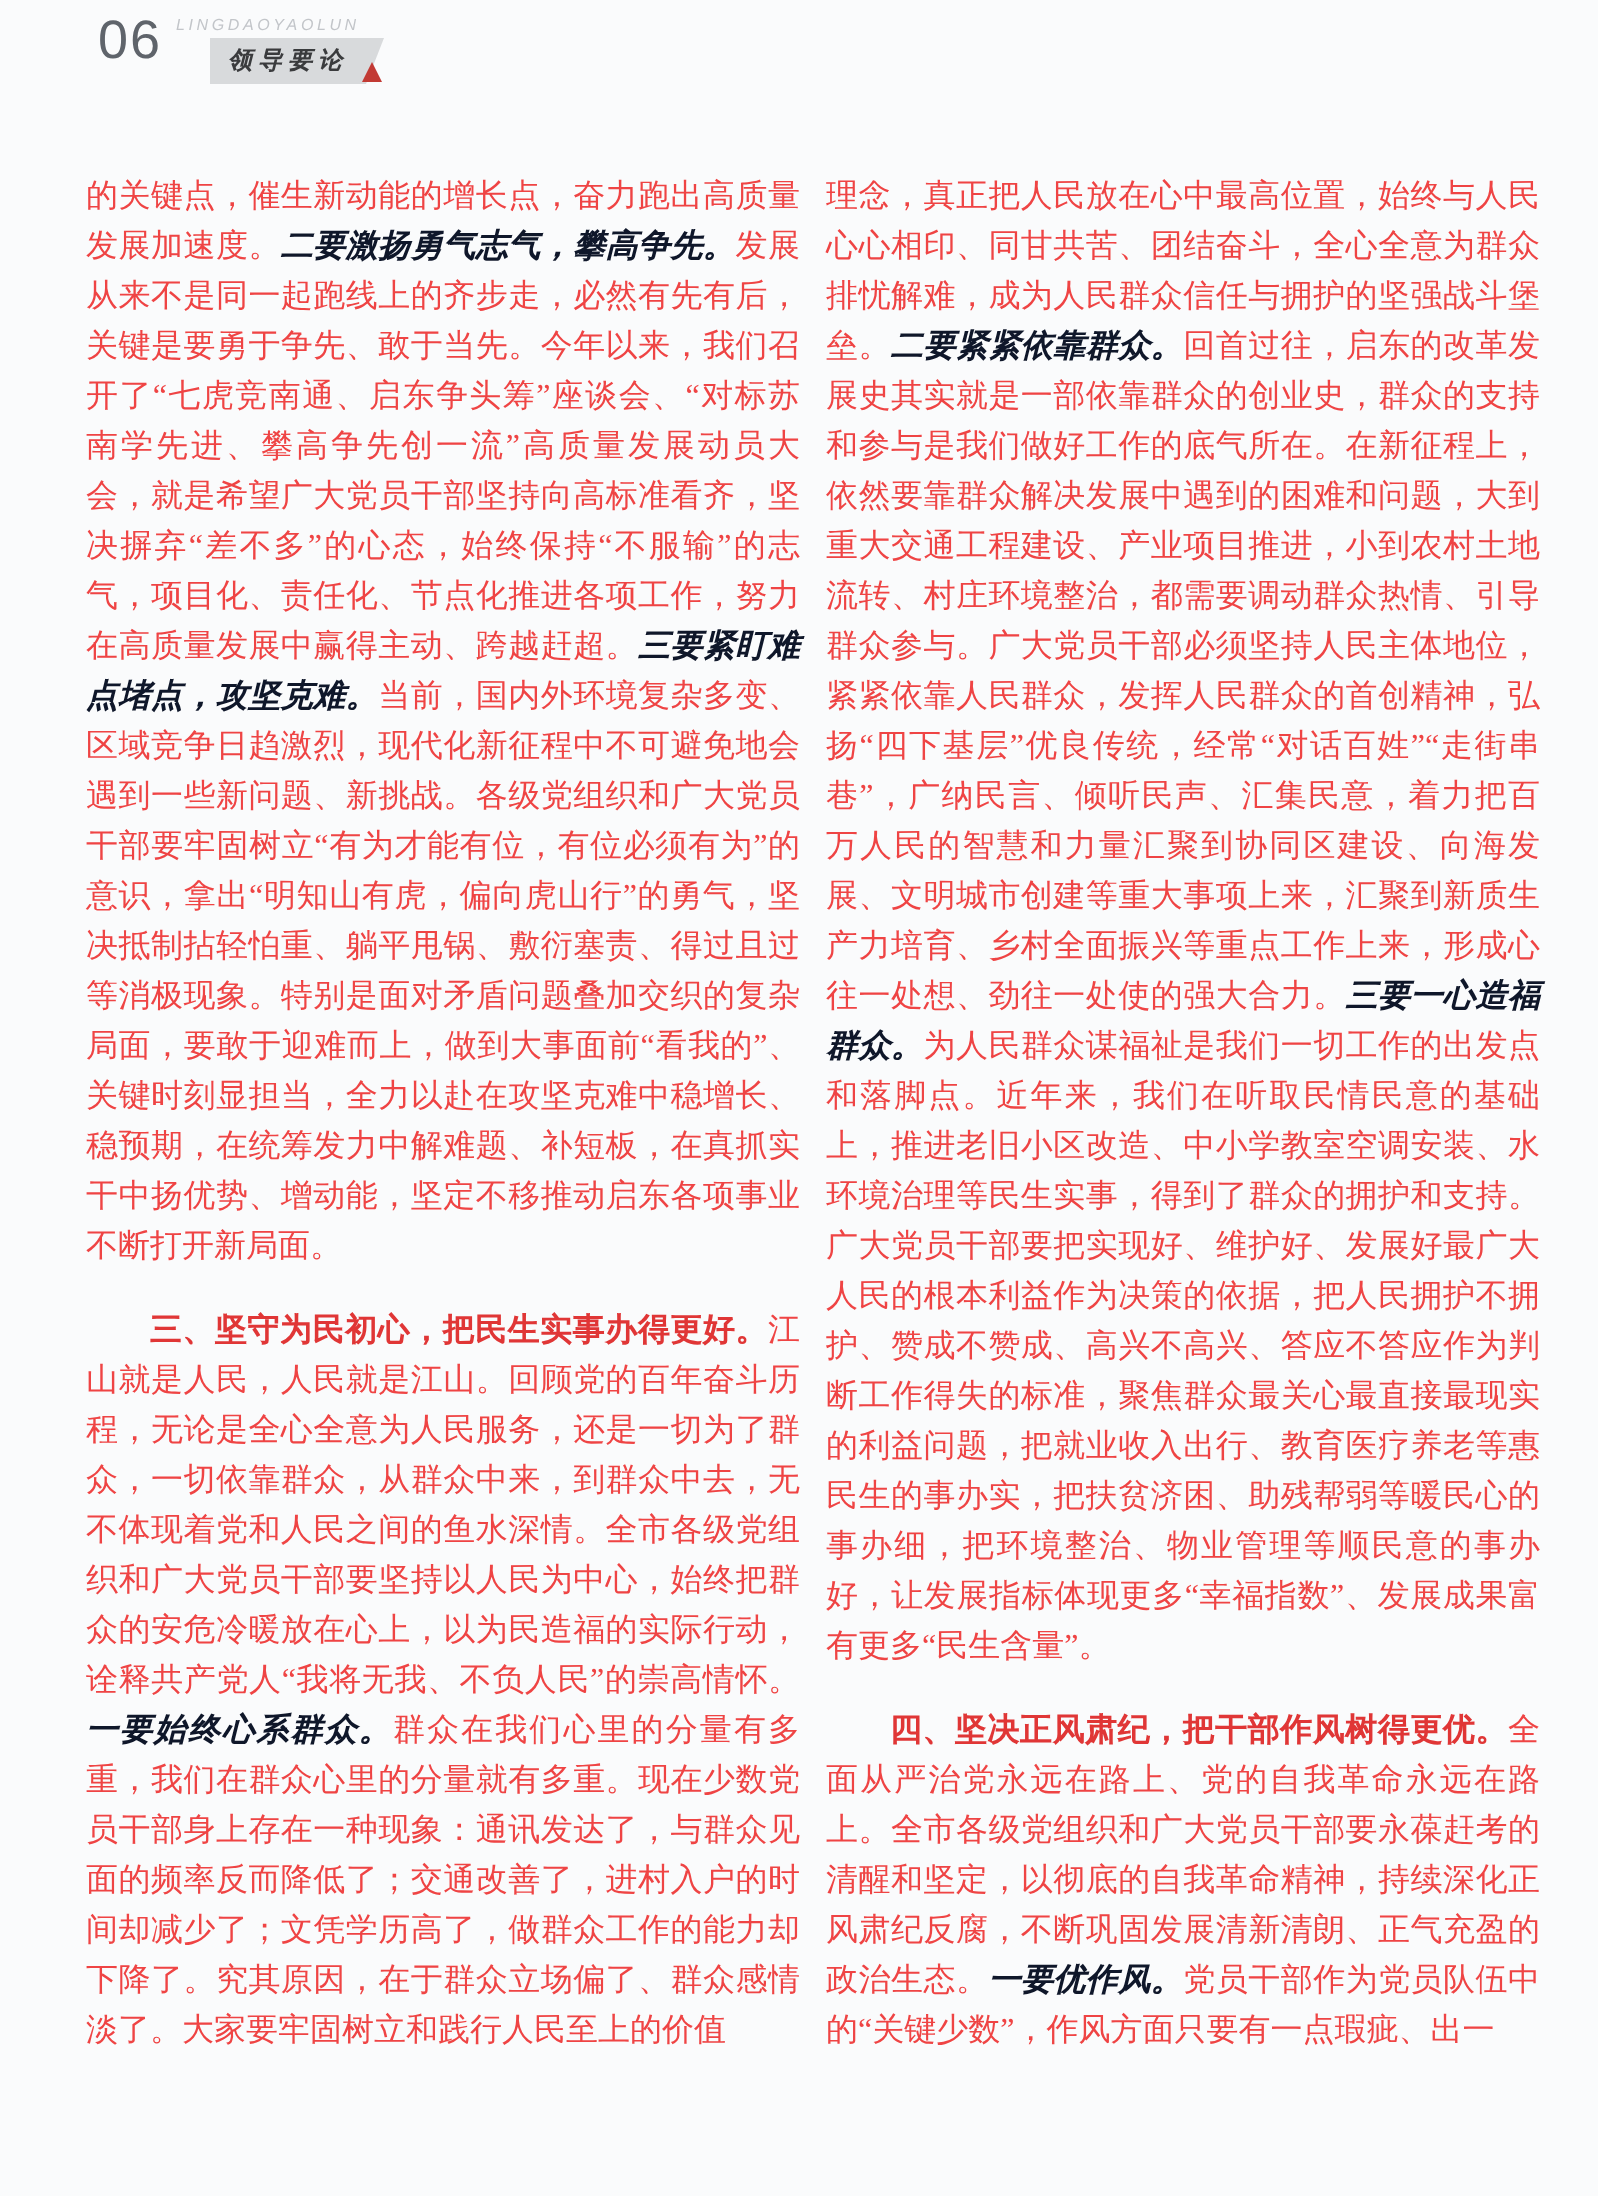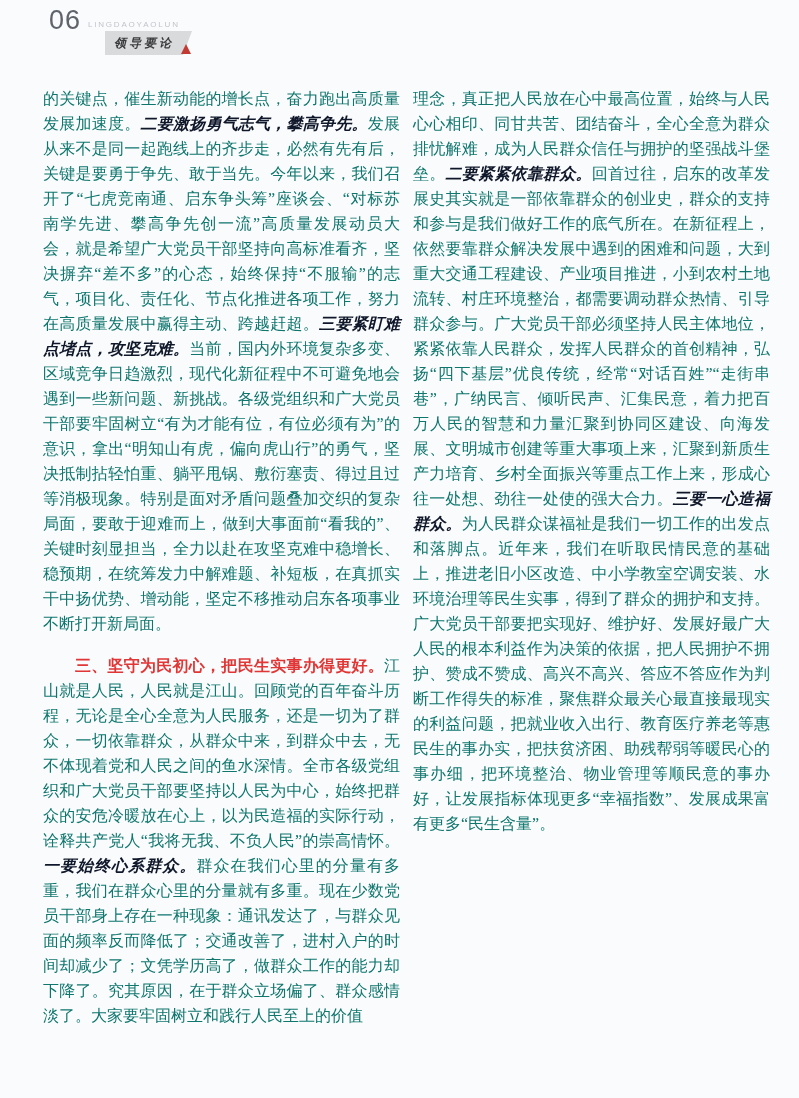--- a/index.html
+++ b/index.html
@@ -11,21 +11,21 @@
 
   
   .pagenum {
     position:absolute; left:49px; top:7px;
     font-family:"Liberation Sans", sans-serif;
     font-size:27px; line-height:27px; color:#5f646b; letter-spacing:1px;
   }
   .section-tag { position:absolute; left:87px; top:4px; }
   .overline {
     font-size:8px; letter-spacing:1.8px; color:#c2c5c9;
-    font-family:"Liberation Sans", sans-serif; margin:16px 0 2px 1px;
+    font-family:"Liberation Sans", sans-serif; margin:4px 0 2px 1px;font-style:italic;
   }
   .tagbox-wrap { position:relative; display:inline-block;padding-left:18px; }
   .tagbox {
     display:inline-block; background:#d8dadc;
     padding:2px 18px 3px 9px;
     clip-path:polygon(0 0, 100% 0, calc(100% - 9px) 100%, 0 100%);
   }
   .taglabel {
     font-family:"Liberation Serif","DejaVu Serif",serif;
     font-style:italic; font-weight:bold;
@@ -44,21 +44,21 @@
     display:flex; gap:13px;
   }
   .col { width:357px; }
   .para {
     margin:0; text-align:justify;
     font-family:"Liberation Serif","DejaVu Serif",serif;
     font-size:16px; line-height:25px; color:#414a5a;
     word-break:break-all;
   }
   .para.indent { text-indent:2em; margin-top:17px; }
-  .seg-normal { color:#0f766e; }
+  .seg-normal { color:#ef4444; }
   .seg-em-blue { color:#0f172a; font-weight:bold; font-style:italic; }
   .seg-head-red { color:#e03636; font-weight:bold;margin-top:22px; }
 
   
   .footer { position:absolute; left:49px; top:1062px; }
   .brand { font-size:11px; line-height:13px; letter-spacing:1px;
     font-family:"Liberation Sans", sans-serif; }
   .brand-strong { color:#d23333; font-weight:bold; }
   .brand-light { color:#e26b6b; font-weight:bold; }
   .url {
@@ -82,17 +82,18 @@
     </div>
   </header>
 
   <main class="columns">
     <div class="col">
         <p class="para"><span class="seg-normal">的关键点，催生新动能的增长点，奋力跑出高质量发展加速度。</span><span class="seg-em-blue">二要激扬勇气志气，攀高争先。</span><span class="seg-normal">发展从来不是同一起跑线上的齐步走，必然有先有后，关键是要勇于争先、敢于当先。今年以来，我们召开了“七虎竞南通、启东争头筹”座谈会、“对标苏南学先进、攀高争先创一流”高质量发展动员大会，就是希望广大党员干部坚持向高标准看齐，坚决摒弃“差不多”的心态，始终保持“不服输”的志气，项目化、责任化、节点化推进各项工作，努力在高质量发展中赢得主动、跨越赶超。</span><span class="seg-em-blue">三要紧盯难点堵点，攻坚克难。</span><span class="seg-normal">当前，国内外环境复杂多变、区域竞争日趋激烈，现代化新征程中不可避免地会遇到一些新问题、新挑战。各级党组织和广大党员干部要牢固树立“有为才能有位，有位必须有为”的意识，拿出“明知山有虎，偏向虎山行”的勇气，坚决抵制拈轻怕重、躺平甩锅、敷衍塞责、得过且过等消极现象。特别是面对矛盾问题叠加交织的复杂局面，要敢于迎难而上，做到大事面前“看我的”、关键时刻显担当，全力以赴在攻坚克难中稳增长、稳预期，在统筹发力中解难题、补短板，在真抓实干中扬优势、增动能，坚定不移推动启东各项事业不断打开新局面。</span></p>
         <p class="para indent"><span class="seg-head-red">三、坚守为民初心，把民生实事办得更好。</span><span class="seg-normal">江山就是人民，人民就是江山。回顾党的百年奋斗历程，无论是全心全意为人民服务，还是一切为了群众，一切依靠群众，从群众中来，到群众中去，无不体现着党和人民之间的鱼水深情。全市各级党组织和广大党员干部要坚持以人民为中心，始终把群众的安危冷暖放在心上，以为民造福的实际行动，诠释共产党人“我将无我、不负人民”的崇高情怀。</span><span class="seg-em-blue">一要始终心系群众。</span><span class="seg-normal">群众在我们心里的分量有多重，我们在群众心里的分量就有多重。现在少数党员干部身上存在一种现象：通讯发达了，与群众见面的频率反而降低了；交通改善了，进村入户的时间却减少了；文凭学历高了，做群众工作的能力却下降了。究其原因，在于群众立场偏了、群众感情淡了。大家要牢固树立和践行人民至上的价值</span></p>
       </div>
     <div class="col">
         <p class="para"><span class="seg-normal">理念，真正把人民放在心中最高位置，始终与人民心心相印、同甘共苦、团结奋斗，全心全意为群众排忧解难，成为人民群众信任与拥护的坚强战斗堡垒。</span><span class="seg-em-blue">二要紧紧依靠群众。</span><span class="seg-normal">回首过往，启东的改革发展史其实就是一部依靠群众的创业史，群众的支持和参与是我们做好工作的底气所在。在新征程上，依然要靠群众解决发展中遇到的困难和问题，大到重大交通工程建设、产业项目推进，小到农村土地流转、村庄环境整治，都需要调动群众热情、引导群众参与。广大党员干部必须坚持人民主体地位，紧紧依靠人民群众，发挥人民群众的首创精神，弘扬“四下基层”优良传统，经常“对话百姓”“走街串巷”，广纳民言、倾听民声、汇集民意，着力把百万人民的智慧和力量汇聚到协同区建设、向海发展、文明城市创建等重大事项上来，汇聚到新质生产力培育、乡村全面振兴等重点工作上来，形成心往一处想、劲往一处使的强大合力。</span><span class="seg-em-blue">三要一心造福群众。</span><span class="seg-normal">为人民群众谋福祉是我们一切工作的出发点和落脚点。近年来，我们在听取民情民意的基础上，推进老旧小区改造、中小学教室空调安装、水环境治理等民生实事，得到了群众的拥护和支持。广大党员干部要把实现好、维护好、发展好最广大人民的根本利益作为决策的依据，把人民拥护不拥护、赞成不赞成、高兴不高兴、答应不答应作为判断工作得失的标准，聚焦群众最关心最直接最现实的利益问题，把就业收入出行、教育医疗养老等惠民生的事办实，把扶贫济困、助残帮弱等暖民心的事办细，把环境整治、物业管理等顺民意的事办好，让发展指标体现更多“幸福指数”、发展成果富有更多“民生含量”。</span></p>
+        <p class="para indent"><span class="seg-head-red">四、坚决正风肃纪，把干部作风树得更优。</span><span class="seg-normal">全面从严治党永远在路上、党的自我革命永远在路上。全市各级党组织和广大党员干部要永葆赶考的清醒和坚定，以彻底的自我革命精神，持续深化正风肃纪反腐，不断巩固发展清新清朗、正气充盈的政治生态。</span><span class="seg-em-blue">一要优作风。</span><span class="seg-normal">党员干部作为党员队伍中的“关键少数”，作风方面只要有一点瑕疵、出一</span></p>
       </div>
   </main>
 
 
 </div>
 
 </body></html>

